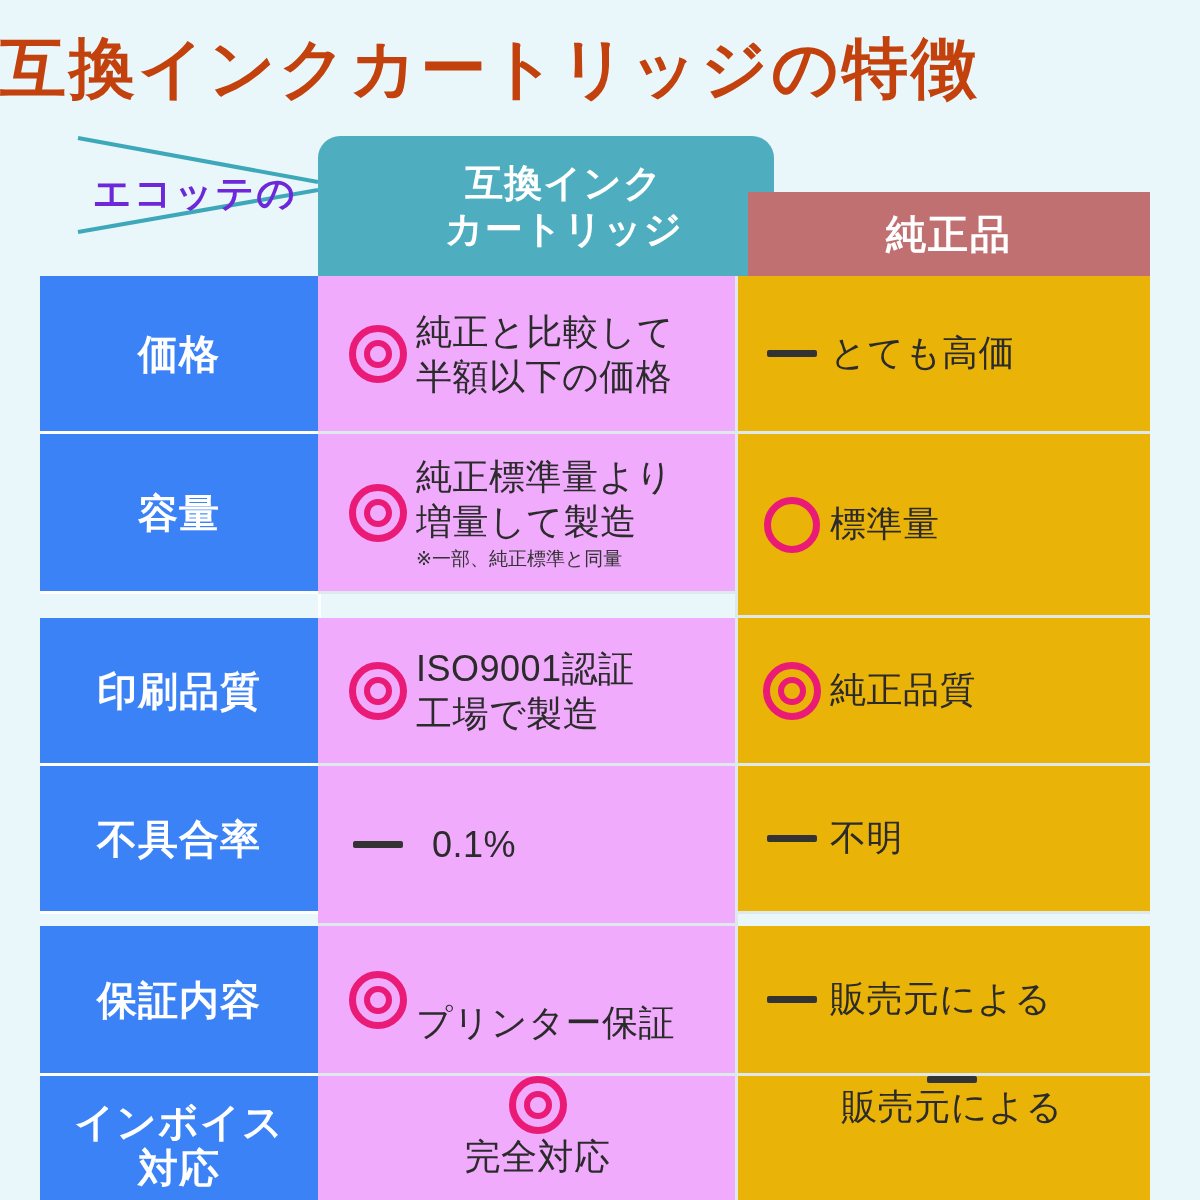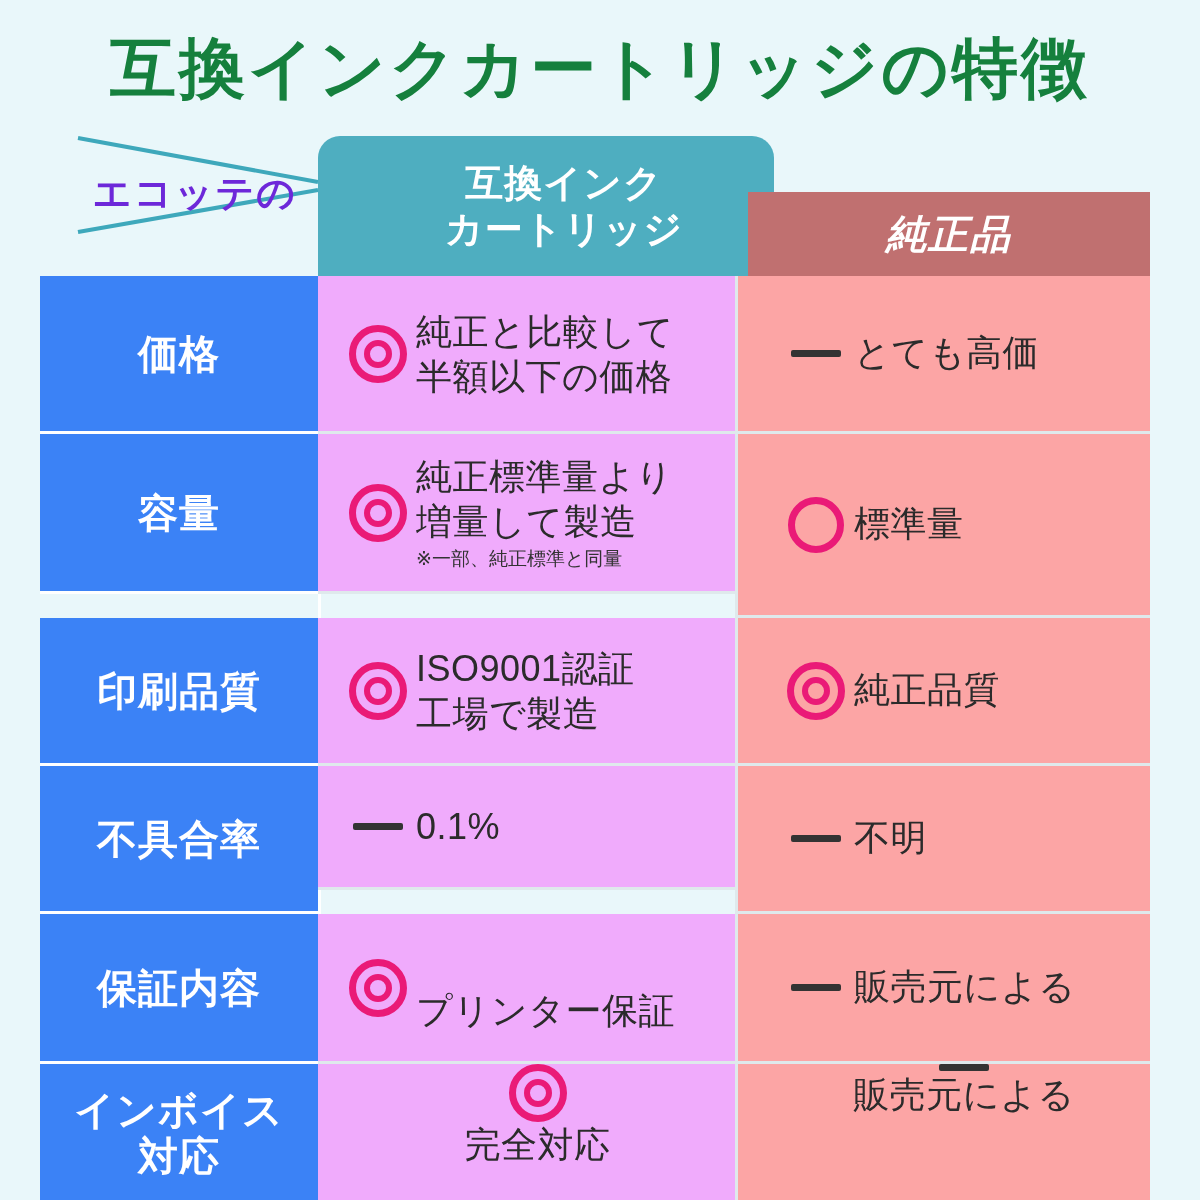--- a/index.html
+++ b/index.html
@@ -19,24 +19,24 @@
     height: 1200px;
     box-sizing: border-box;
   }
 
   
   .title {
     position: absolute;
     top: 24px;
     left: 0;
     width: 1200px;
-    text-align: center;
+    text-align: left;
     font-size: 66px;
     font-weight: bold;
-    color: #15803d;
+    color: #c2410c;
     letter-spacing: 3px;
     white-space: nowrap;
   }
 
   
   
   .corner-label {
     position: absolute;
     left: 90px;
     top: 168px;
@@ -82,21 +82,20 @@
     width: 402px;
     height: 84px;
     background: #c07070;
     color: #ffffff;
     font-size: 40px;
     font-weight: bold;
     display: flex;
     align-items: center;
     justify-content: center;
     letter-spacing: 2px;
-    font-style: italic;
   }
 
   
   .table {
     position: absolute;
     left: 40px;
     top: 276px;
     width: 1110px;
   }
   .row {
@@ -124,26 +123,26 @@
     background: #f0abfc;
     box-sizing: border-box;
     border-right: 3px solid #dfe9ec;
     border-bottom: 3px solid #dfe9ec;
     display: flex;
     align-items: center;
     padding-left: 22px;
   }
   .cell-genuine {
     width: 412px;
-    background: #fca5a5;
+    background: #eab308;
     box-sizing: border-box;
     border-bottom: 3px solid #dfe9ec;
     display: flex;
     align-items: center;
-    padding-left: 40px;
+    padding-left: 16px;
   }
   .row:last-child .cell-compat,
   .row:last-child .cell-genuine {
     border-bottom: none;
     flex-direction: column;
   }
   .row:last-child .cell-label {
     border-bottom: none;
   }
 
@@ -308,21 +307,21 @@
       <div class="cell-genuine" style="height:148px;">
         <span class="mark">
             <span class="mark-dbl"></span>
           </span>
         <span class="genuine-text">純正品質</span>
       </div>
     </div>
 
     <div class="row">
       <div class="cell-label" style="height:148px;">不具合率</div>
-      <div class="cell-compat" style="height:124px;">
+      <div class="cell-compat" style="height:160px;gap:16px;">
         <span class="mark">
             <span class="mark-dash"></span>
           </span>
         <span class="cell-text">
           <span>0.1%</span>
         </span>
       </div>
       <div class="cell-genuine" style="height:148px;">
         <span class="mark">
             <span class="mark-dash"></span>

